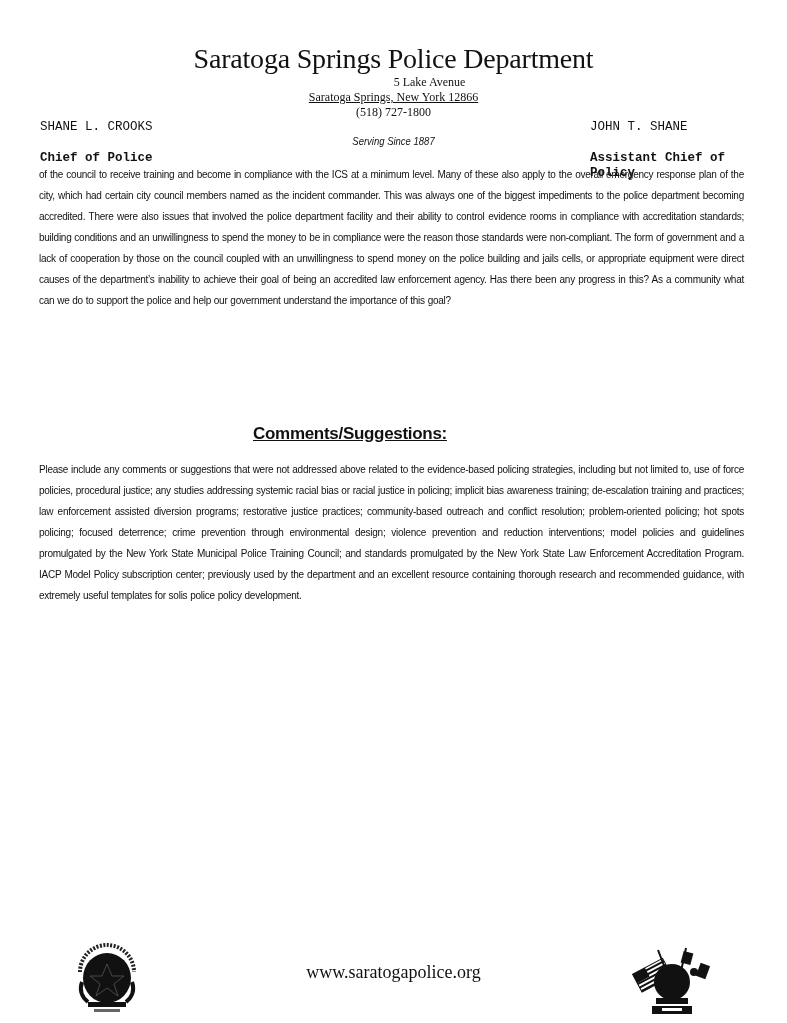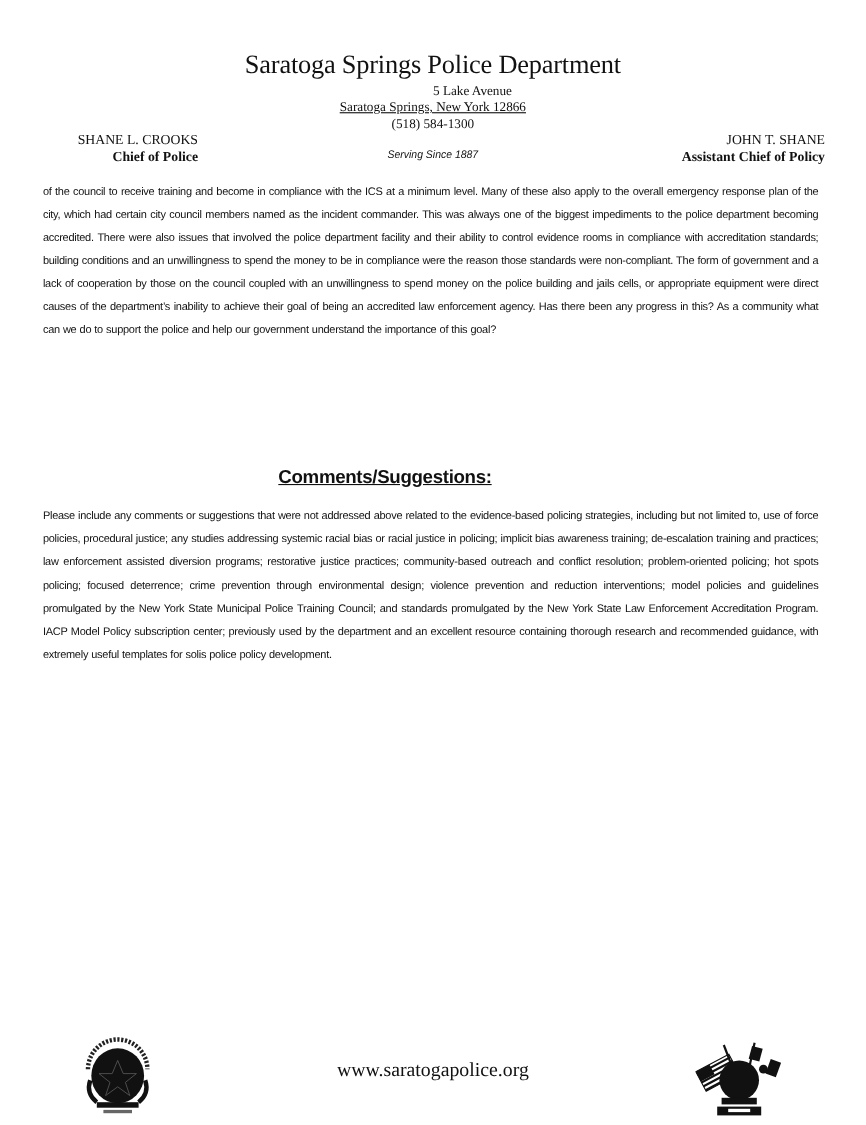--- a/index.html
+++ b/index.html
@@ -14,47 +14,47 @@
       overflow: hidden;
       color: #111111;
     }
     .letterhead-title {
       position: absolute;
       top: 44px;
       left: 0;
       width: 787px;
       text-align: center;
       font-family: "Liberation Serif", serif;
-      font-size: 24px;
+      font-size: 28px;
       line-height: 30px;
       letter-spacing: -0.2px;
     }
     .addr {
       position: absolute;
       left: 0;
       width: 787px;
       text-align: center;
       font-family: "Liberation Serif", serif;
       font-size: 12px;
       line-height: 14px;
     }
     .addr-1 { top: 75px; padding-left: 36px; }
     .addr-2 { top: 90px; text-decoration: underline; }
     .addr-3 { top: 105px; }
     .officer {
       position: absolute;
-      font-family: Liberation Serif, serif;
+      font-family: Liberation Mono, monospace;
       font-size: 12.5px;
       line-height: 15px;
-      text-align: right;
+      text-align: left;
     }
     .officer-left { top: 120px; left: 40px; width: 140px; }
     .officer-right { top: 120px; left: 590px; width: 160px; }
     .officer .name { display: block; }
-    .officer .role { display: block; font-weight: bold; margin-top: 0px; }
+    .officer .role { display: block; font-weight: bold; margin-top: 16px; }
     .serving {
       position: absolute;
       top: 135px;
       left: 0;
       width: 787px;
       text-align: center;
       font-family: "Liberation Sans", sans-serif;
       font-style: italic;
       font-size: 10px;
       line-height: 13px;
@@ -102,21 +102,21 @@
     .logo-left { left: 74px; top: 942px; width: 64px; width: 66px; height: 76px; }
     .logo-right { left: 632px; top: 942px; width: 80px; height: 76px; }
   </style>
 </head>
 <body>
 
 <div>
   <div class="letterhead-title">Saratoga Springs Police Department</div>
   <div class="addr addr-1">5 Lake Avenue</div>
   <div class="addr addr-2">Saratoga Springs, New York 12866</div>
-  <div class="addr addr-3">(518) 584-1300</div>
+  <div class="addr addr-3">(518) 727-1800</div>
 
   <div class="officer officer-left">
     <span class="name">SHANE L. CROOKS</span>
     <span class="role">Chief of Police</span>
   </div>
 
   <div class="serving">Serving Since 1887</div>
 
   <div class="officer officer-right">
     <span class="name">JOHN T. SHANE</span>

